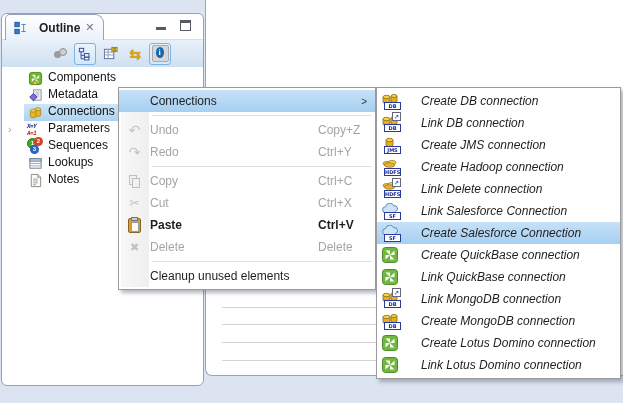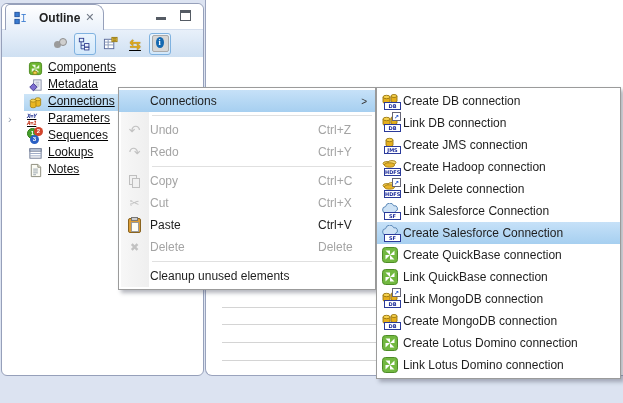--- a/index.html
+++ b/index.html
@@ -5,22 +5,22 @@
   html,body{margin:0;padding:0;}
   body{font-family:"Liberation Sans","DejaVu Sans",sans-serif;}
   .stage{position:relative;width:623px;height:403px;background:#dce3f1;overflow:hidden;}
 
   
   .editor-panel{position:absolute;left:205px;top:0;width:418px;height:375px;background:#fff;
     border-left:1px solid #9aa3bd;border-bottom:1px solid #9aa3bd;border-radius:0 0 0 7px;}
   .editor-panel .hline{position:absolute;left:16px;right:6px;height:1px;background:#d4d4d4;}
 
   
-  .outline-panel{position:absolute;left:1px;top:3px;width:201px;height:371px;background:#fff;
-    border:1px solid #96a0ba;border-radius:6px 6px 6px 6px;text-decoration:underline;}
+  .outline-panel{position:absolute;left:1px;top:13px;width:201px;height:371px;background:#fff;
+    border:1px solid #96a0ba;border-radius:6px 6px 6px 6px;}
   .tabrow{position:relative;height:25px;border-top-left-radius:6px;border-top-right-radius:6px;background:#fff;}
   .tab{position:absolute;left:3px;top:0;height:25px;padding:0 8px 0 7px;display:flex;align-items:center;gap:5px;
     background:linear-gradient(#ffffff,#eaf1fa);border:1px solid #96a0ba;border-bottom:none;border-radius:5px 9px 0 0;}
   .tab-label{font-size:12px;font-weight:700;color:#222;}
   .close-icon{color:#6f7784;font-size:11px;line-height:11px;cursor:default;}
   .close-icon::after{content:"\2715";}
   .winbtns{position:absolute;right:10px;top:4px;display:flex;gap:8px;}
   .winbtn{width:16px;height:15px;}
   .minimize-icon::after{content:'';display:block;width:10px;height:3px;background:#555b64;margin:9px auto 0;}
   .maximize-icon::after{content:'';display:block;width:9px;height:7px;border:1px solid #555b64;border-top:3px solid #555b64;margin:2px auto 0;}
@@ -59,21 +59,21 @@
   .menu{position:absolute;background:#fff;border:1px solid #9b9b9b;box-shadow:3px 3px 4px rgba(90,95,110,.45);
     padding:2px 0;font-size:12px;color:#1e1e1e;}
   .main-menu{left:118px;top:87px;width:256px;z-index:10;}
   .main-menu::before{content:'';position:absolute;left:2px;top:2px;bottom:2px;width:28px;
     background:linear-gradient(90deg,#f7f7f7,#efefef);}
   .mi{position:relative;display:flex;align-items:center;height:22px;padding-right:5px;}
   .mi .ic{width:31px;flex:none;display:flex;align-items:center;justify-content:center;}
   .mi .lbl{flex:1;white-space:nowrap;}
   .mi .sc{width:52px;flex:none;text-align:left;}
   .mi.dis{color:#a4a4a4;}
-  .mi.bold{font-weight:400;align-items:center;}
+  .mi.bold{font-weight:700;align-items:center;}
   .mi.hl{background:linear-gradient(#c6e1f8,#a6cff0);}
   .arrow-icon{width:52px;text-align:right;color:#333;font-size:10px;padding-right:3px;}
   .arrow-icon::after{content:">";}
   .sep{height:1px;background:#e0e0e0;margin:3px 3px 3px 33px;position:relative;}
   .g-glyph{color:#c2c2c2;font-size:14px;line-height:14px;}
   .undo-icon::after{content:"\21B6";}
   .redo-icon::after{content:"\21B7";}
   .cut-icon{font-size:12px;}
   .cut-icon::after{content:"\2702";}
   .delete-icon{font-weight:700;font-size:11px;}
@@ -82,21 +82,21 @@
   .copy-icon::before,.copy-icon::after{content:'';position:absolute;width:6px;height:8px;background:#f1f1f1;border:1px solid #bfbfbf;}
   .copy-icon::before{left:0;top:0;}
   .copy-icon::after{left:3px;top:3px;}
   .paste-icon{position:relative;width:11px;height:13px;background:#dd9e36;border:1px solid #8a6420;border-radius:2px;}
   .paste-icon::before{content:'';position:absolute;left:2px;top:-2px;width:5px;height:2px;background:#cccccc;border:1px solid #777;}
   .paste-icon::after{content:'';position:absolute;left:2px;top:3px;width:6px;height:8px;background:#fdfdf5;border:1px solid #999;}
 
   .sub-menu{left:376px;top:87px;width:243px;z-index:11;}
   .smi{display:flex;align-items:center;height:22px;padding:0 6px 0 5px;}
   .smi.hl{background:linear-gradient(#c6e1f8,#a6cff0);}
-  .smi .lbl{margin-left:2px;white-space:nowrap;}
+  .smi .lbl{margin-left:20px;white-space:nowrap;font-style:italic;}
   .sub-icon{position:relative;width:19px;height:18px;flex:none;}
   .sub-icon svg{position:absolute;left:0;top:1px;}
   .badge{position:absolute;left:2px;right:0;bottom:0;background:#fff;border:1px solid #2a3a9a;color:#1a2a9a;
     font:700 5px/6px "DejaVu Sans",sans-serif;text-align:center;letter-spacing:0;padding:0;}
   .link-arrow-icon{position:absolute;right:0;top:-2px;width:7px;height:7px;background:#fff;border:1px solid #667;}
   .link-arrow-icon::after{content:"\2197";position:absolute;left:0;top:0;width:7px;height:7px;color:#2255cc;font:700 6px/7px "DejaVu Sans",sans-serif;text-align:center;}
 </style>
 </head>
 <body>
 
@@ -239,21 +239,21 @@
       <span class="ic"></span>
       <span class="lbl">Connections</span>
       <span class="arrow-icon"></span>
     </div>
     <div class="sep"></div>
     <div class="mi dis">
       <span class="ic">
           <span class="g-glyph undo-icon"></span>
         </span>
       <span class="lbl">Undo</span>
-      <span class="sc">Ctrl+Z</span>
+      <span class="sc">Copy+Z</span>
     </div>
     <div class="mi dis">
       <span class="ic">
           <span class="g-glyph redo-icon"></span>
         </span>
       <span class="lbl">Redo</span>
       <span class="sc">Ctrl+Y</span>
     </div>
     <div class="sep"></div>
     <div class="mi dis">

